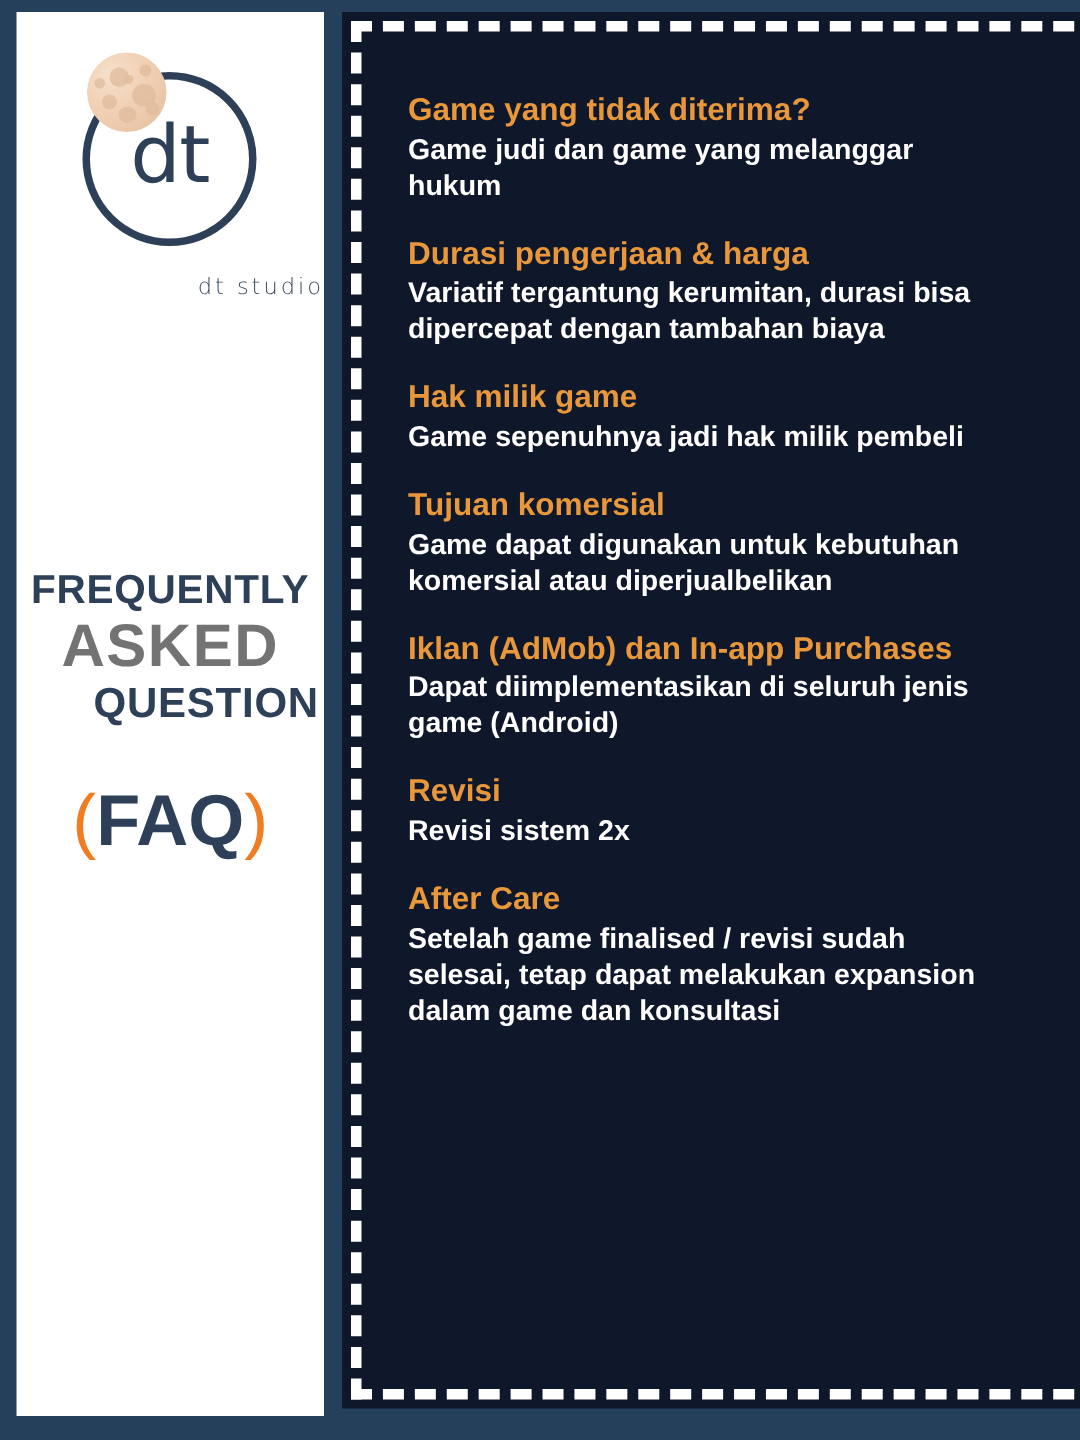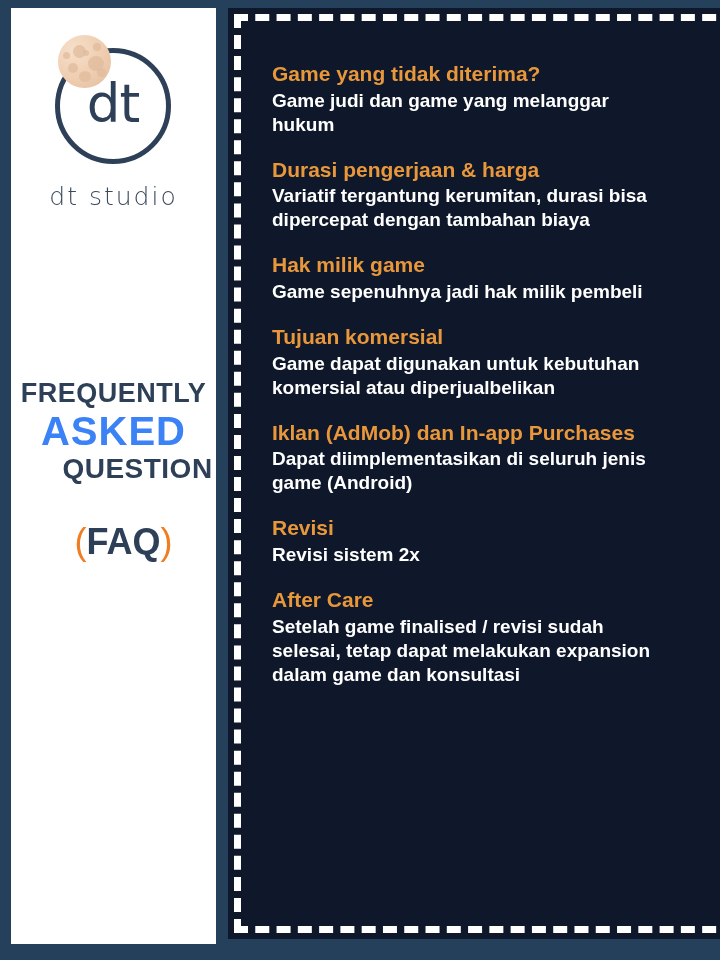--- a/index.html
+++ b/index.html
@@ -86,23 +86,23 @@
     position: absolute;
     border-radius: 50%;
     background: #E0BB9C;
     opacity: .75;
   }
   #logo-wordmark {
     position: absolute;
     left: 0;
     top: 160px;
     width: 205px;
-    text-align: center;
+    text-align: right;
     font-family: "DejaVu Sans", sans-serif;
-    font-size: 25px;
+    font-size: 15px;
     font-weight: 300;
     color: #3A4A5E;
     letter-spacing: 2px;
   }
 
   
   #faq-title {
     position: absolute;
     left: 0;
     top: 372px;
@@ -113,41 +113,41 @@
   #faq-title .line-frequently {
     font-size: 27px;
     font-weight: 700;
     color: #2E4057;
     letter-spacing: .5px;
     display: block;
   }
   #faq-title .line-asked {
     font-size: 40px;
     font-weight: 700;
-    color: #3b82f6;
+    color: #737373;
     letter-spacing: 1px;
     display: block;
     margin-top: 4px;
   }
   #faq-title .line-question {
     font-size: 28px;
     font-weight: 700;
     color: #2E4057;
     letter-spacing: .5px;
     display: block;
     margin-top: 4px;
     padding-left: 48px;
   }
   #faq-abbrev {
     position: absolute;
-    left: 10px;
+    left: 0;
     top: 516px;
     width: 205px;
     text-align: center;
-    font-size: 36px;
+    font-size: 48px;
     font-weight: 700;
     color: #2E4057;
     line-height: 1;
   }
   #faq-abbrev .paren {
     color: #F07D22;
     font-weight: 400;
   }
 
   

